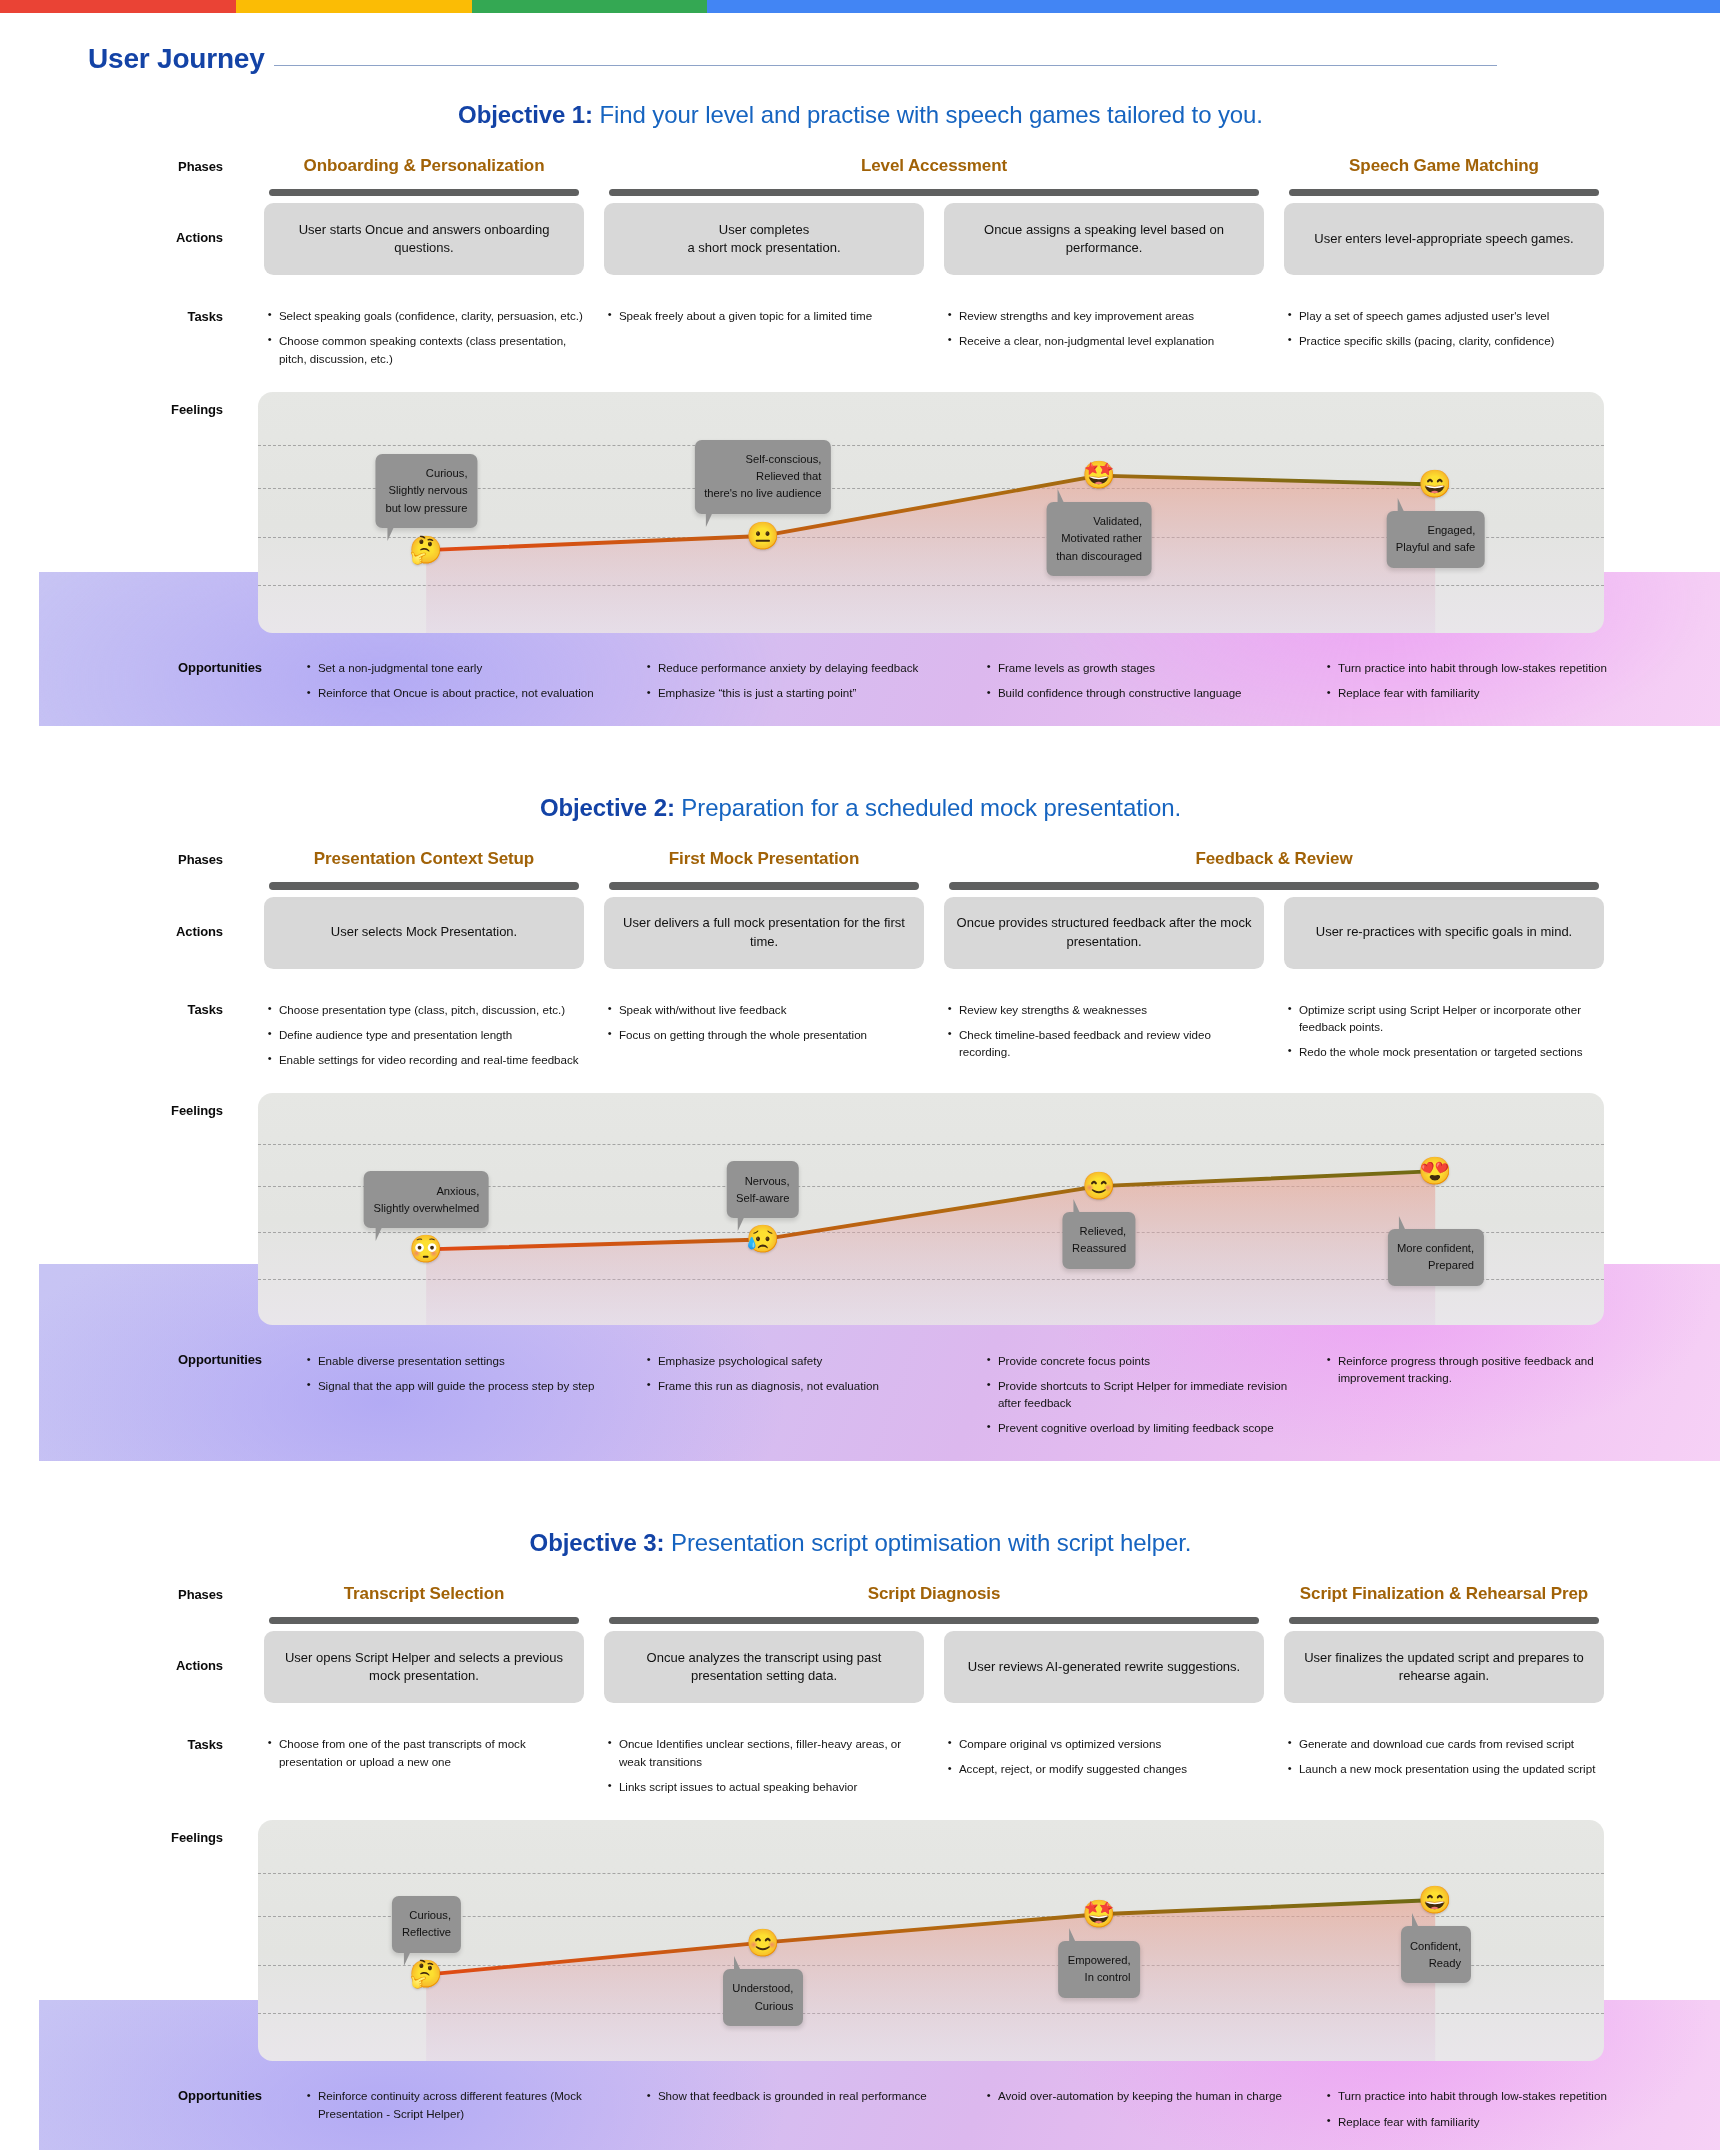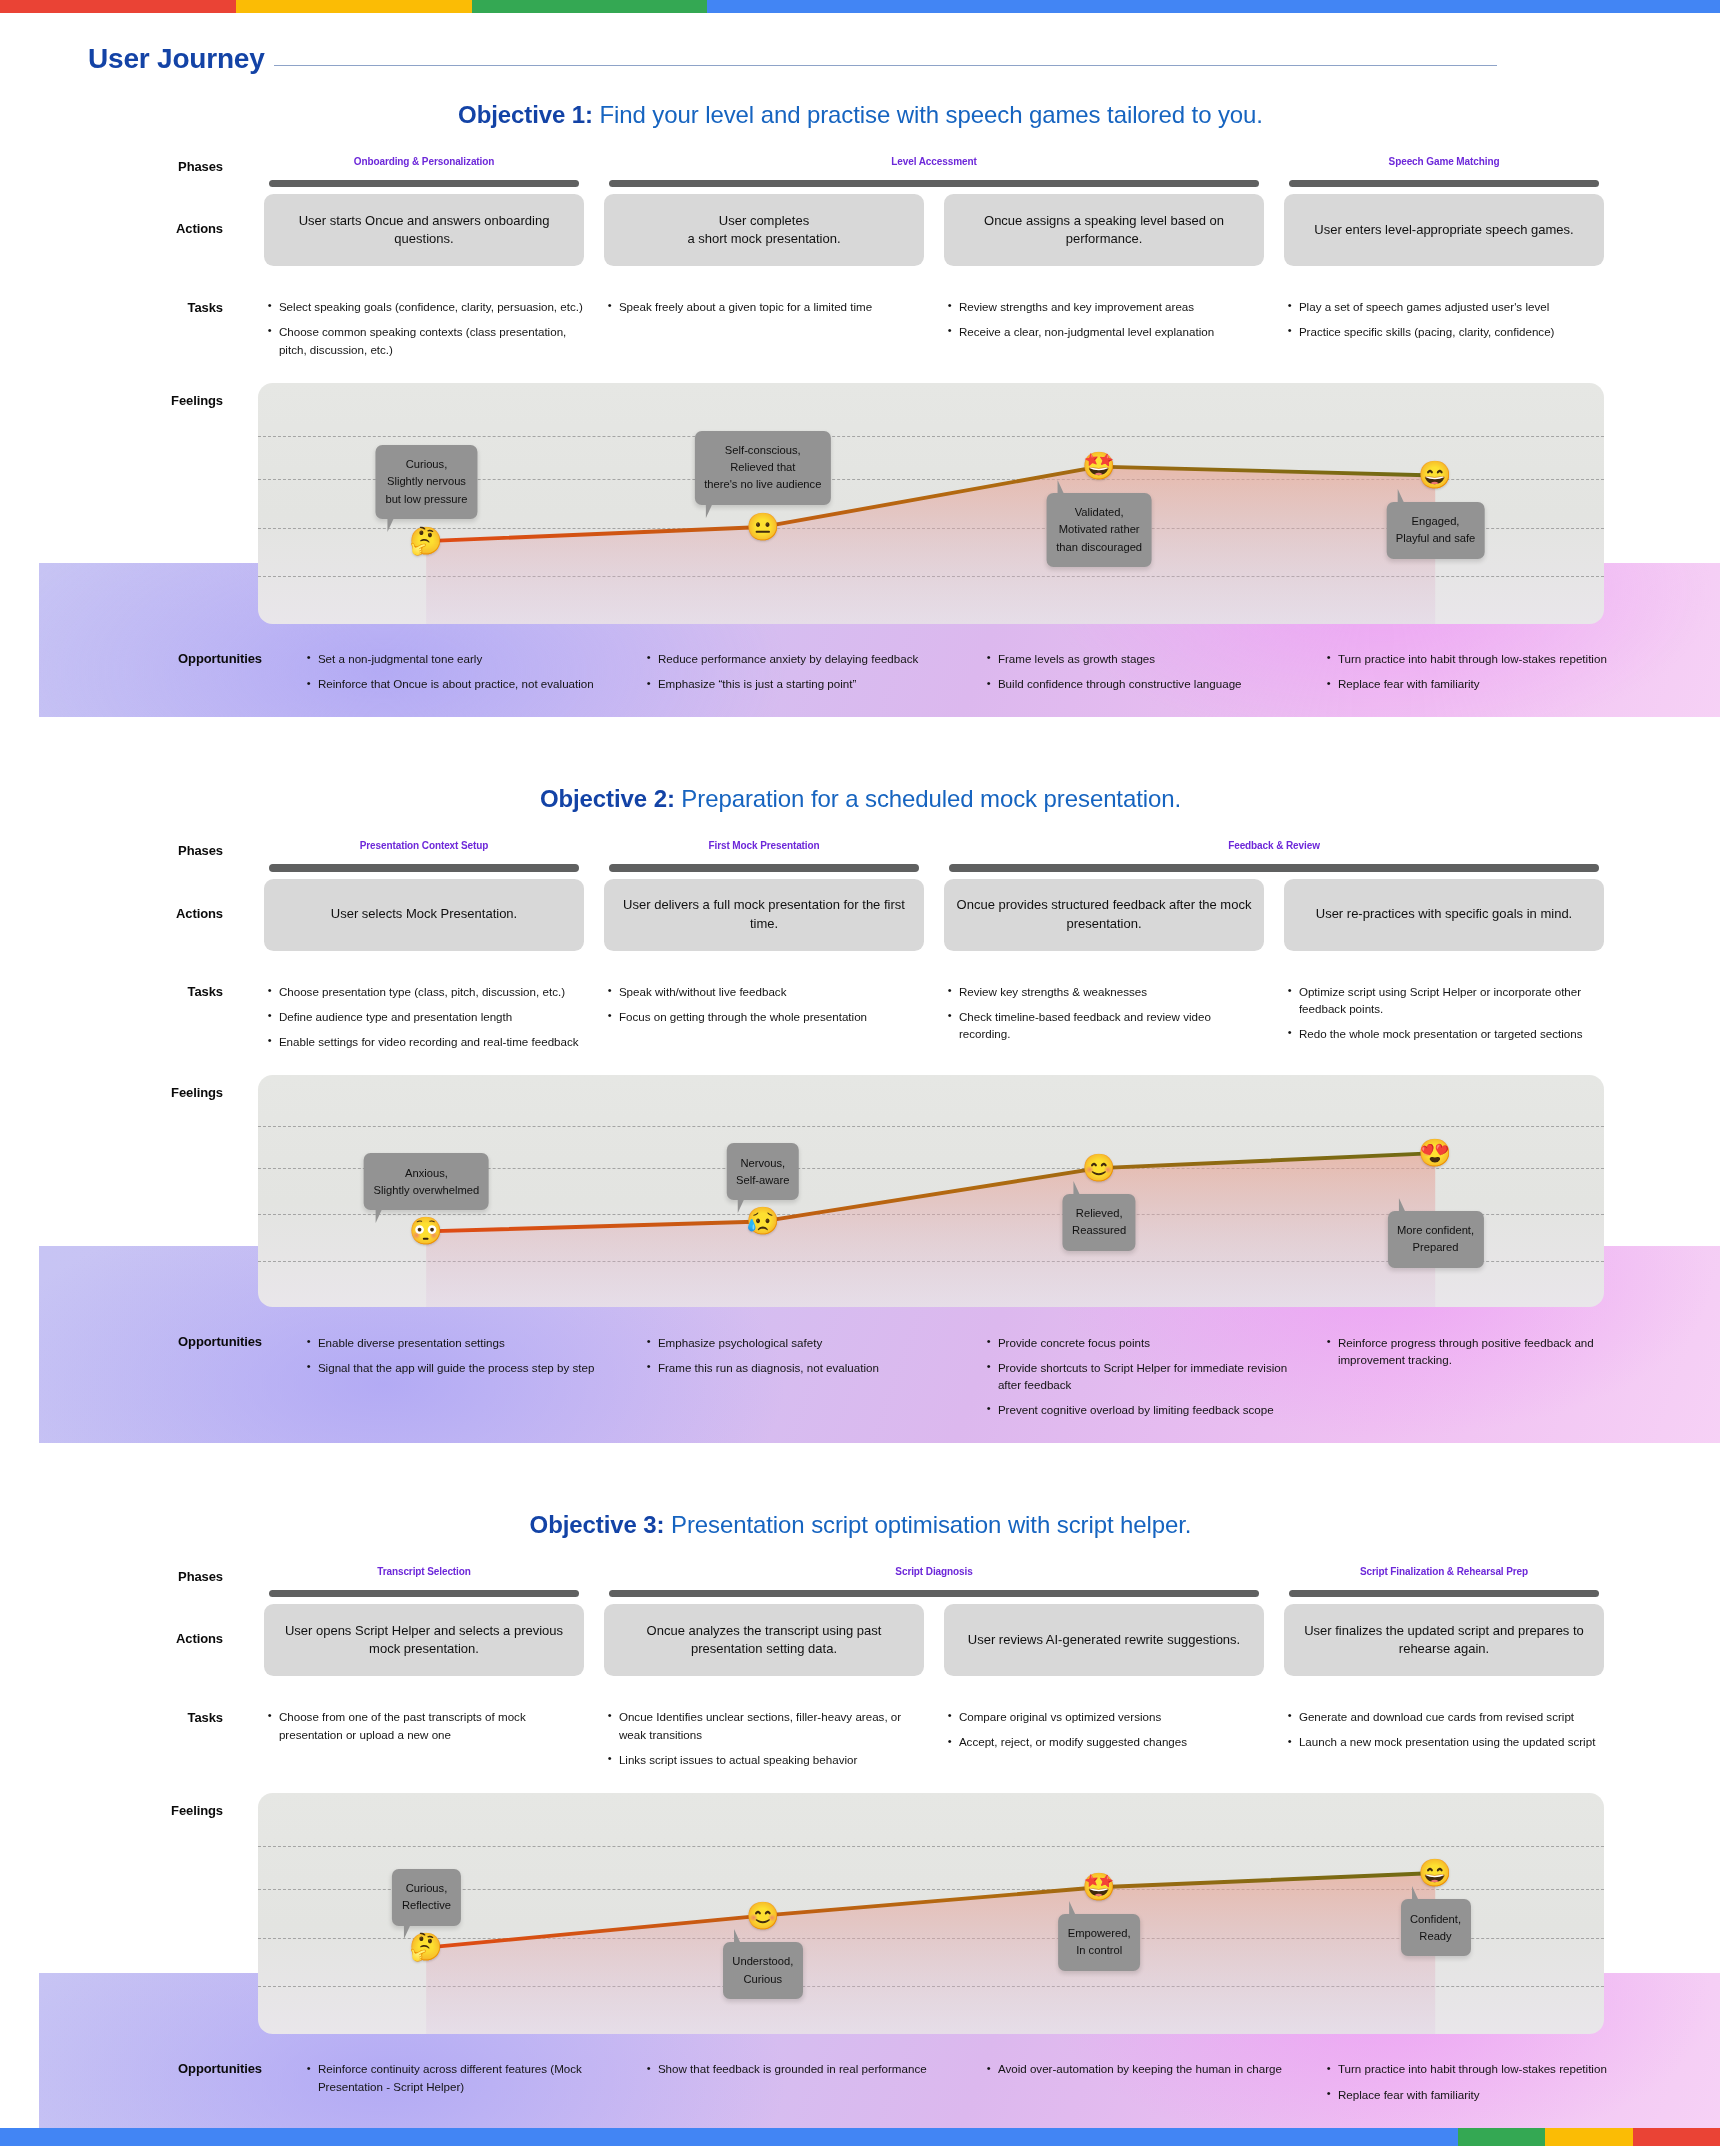--- a/index.html
+++ b/index.html
@@ -60,21 +60,21 @@
   .rowlabel {
     font-size: 13px; font-weight: 700; color: #0a0a0a;
     text-align: right; padding-right: 31px; padding-top: 2.6px;
     letter-spacing: -0.1px;
   }
 
   
   .phases-row { margin-bottom: 2.6px; }
   .phase-head { text-align: center; padding: 0 4.3px; }
   .phase-title {
-    font-size: 10px; font-weight: 700; color: #6d28d9;
+    font-size: 17px; font-weight: 700; color: #a16207;
     letter-spacing: -0.1px; white-space: nowrap;
   }
   .phase-bar {
     height: 7.3px; border-radius: 3.9px; background: #5f6060;
     margin: 13px 10.3px 0 10.3px;
   }
   .phase-span-2 { grid-column: span 2; }
   .phase-span-2 .phase-bar { margin-left: 10.3px; margin-right: 10.3px; }
 
   
@@ -119,21 +119,21 @@
   .gridline {
     position: absolute; left: 0; right: 0; height: 0;
     border-top: 1.3px dashed #9a9a9a; opacity: .85;
   }
   .emo-svg { position: absolute; inset: 0; width: 100%; height: 100%; }
 
   .bubble {
     position: absolute;
     background: #939393; border-radius: 6.9px;
     color: #111; font-size: 11.2px; line-height: 1.55;
-    text-align: center; padding: 11.2px 9.5px;
+    text-align: right; padding: 11.2px 9.5px;
     transform: translateX(-50%);
     box-shadow: 0 2.2px 4.3px rgba(0,0,0,.13);
   }
   .bubble::after {
     content: ""; position: absolute; width: 0; height: 0;
   }
   .bubble.tail-bl::after {
     left: 11.2px; bottom: -13px;
     border-left: 6.9px solid #939393;
     border-bottom: 13px solid transparent;

